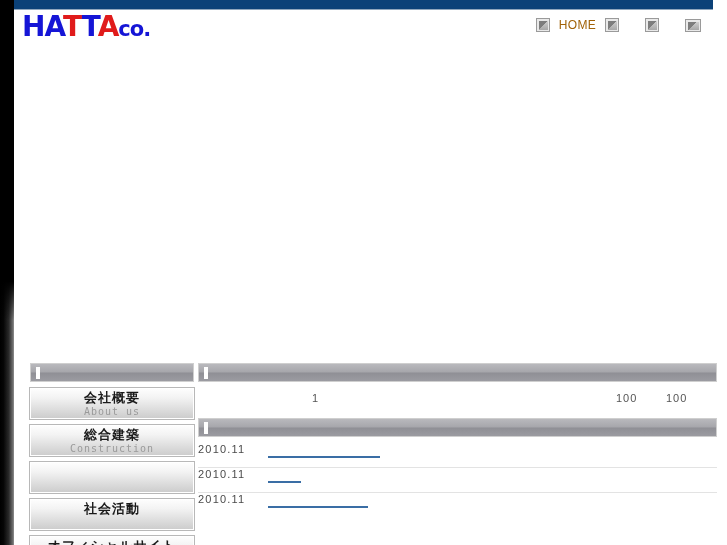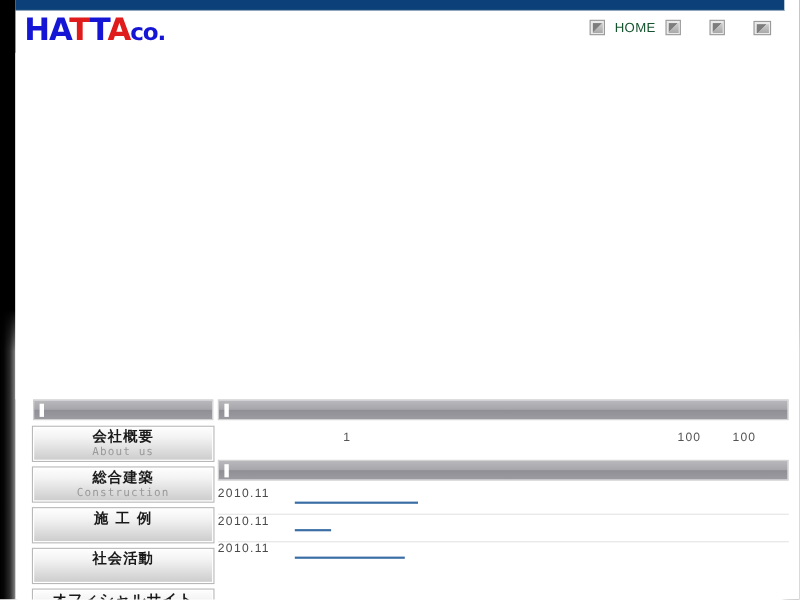--- a/index.html
+++ b/index.html
@@ -114,21 +114,21 @@
     top: 4px;
     height: 22px;
     display: flex;
     align-items: center;
     gap: 6px;
     white-space: nowrap;
   }
   #utilnav .home-label {
     font-family: "Liberation Sans", sans-serif;
     font-size: 12px;
-    color: #14532d;
+    color: #a16207;
     margin: 0 3px 0 3px;
     letter-spacing: 0.3px;
   }
   
   .broken-img {
     display: inline-block;
     width: 14px;
     height: 14px;
     box-sizing: border-box;
     border: 1px solid #9a9a9a;
@@ -347,21 +347,20 @@
           <span class="ja">会社概要</span>
           <span class="en">About us</span>
         </div>
 
         <div class="menu-btn">
           <span class="ja">総合建築</span>
           <span class="en">Construction</span>
         </div>
 
         <div class="menu-btn">
-          <span class="ja">施 工 例</span>
         </div>
 
         <div class="menu-btn">
           <span class="ja">社会活動</span>
         </div>
 
         <div class="menu-btn">
           <span class="ja">オフィシャルサイト</span>
           <span class="en"></span>
         </div>

